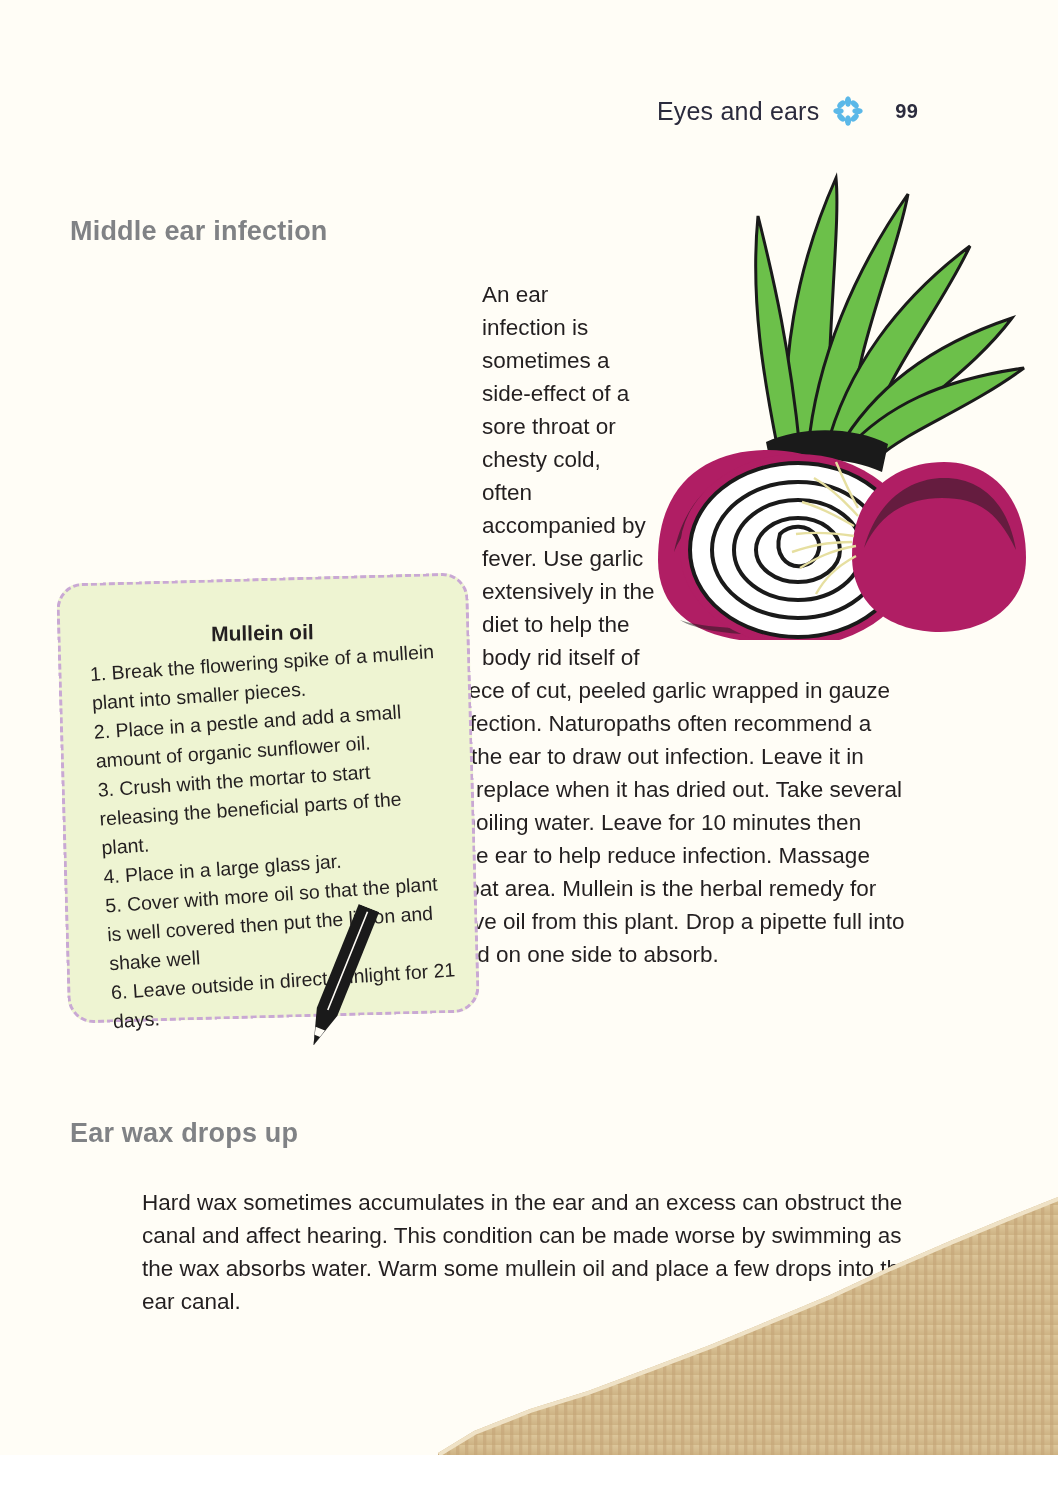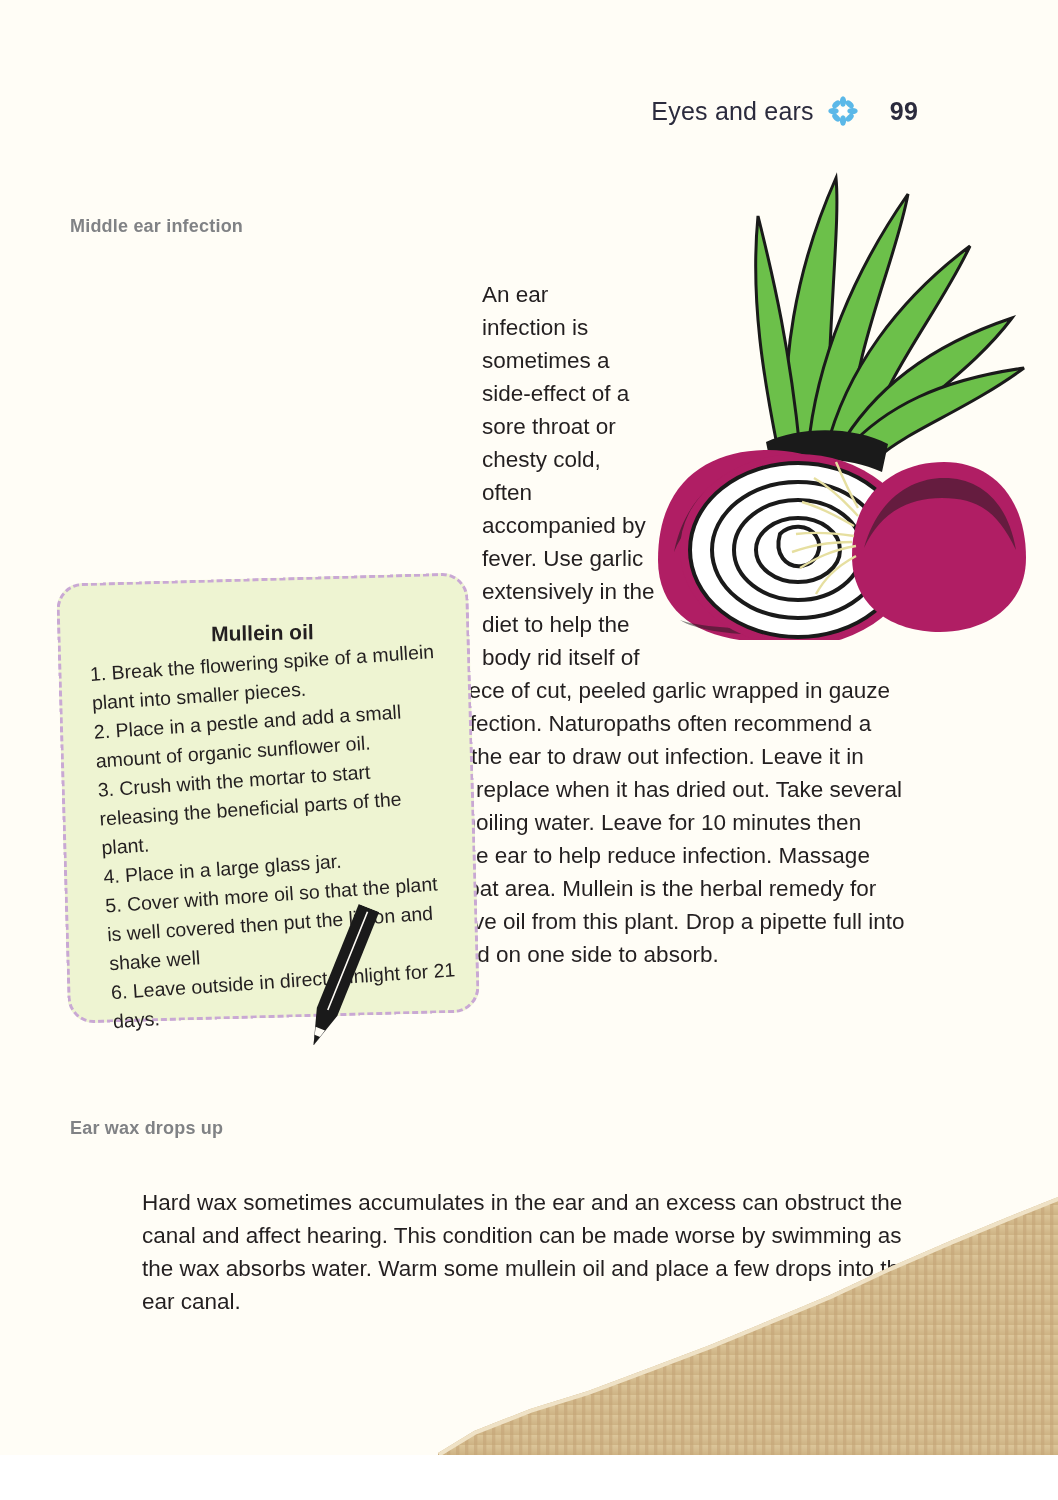--- a/index.html
+++ b/index.html
@@ -31,29 +31,29 @@
     letter-spacing: 0.2px;
   }
   .running-head .flower {
     display: inline-block;
     width: 30px;
     height: 30px;
     position: relative;
   }
   .running-head .page-num {
     font-weight: bold;
-    font-size: 25px;
+    font-size: 20px;
     margin-left: 18px;
   }
 
   
   h2.section-heading {
     position: absolute;
     margin: 0;
-    font-size: 18px;
+    font-size: 27px;
     font-weight: bold;
     color: #808285;
     letter-spacing: 0.2px;
     text-align: right;
   }
   #heading-middle-ear { top: 216px; left: 70px; }
   #heading-ear-wax { top: 1118px; left: 70px; }
 
   
   .body-text {

